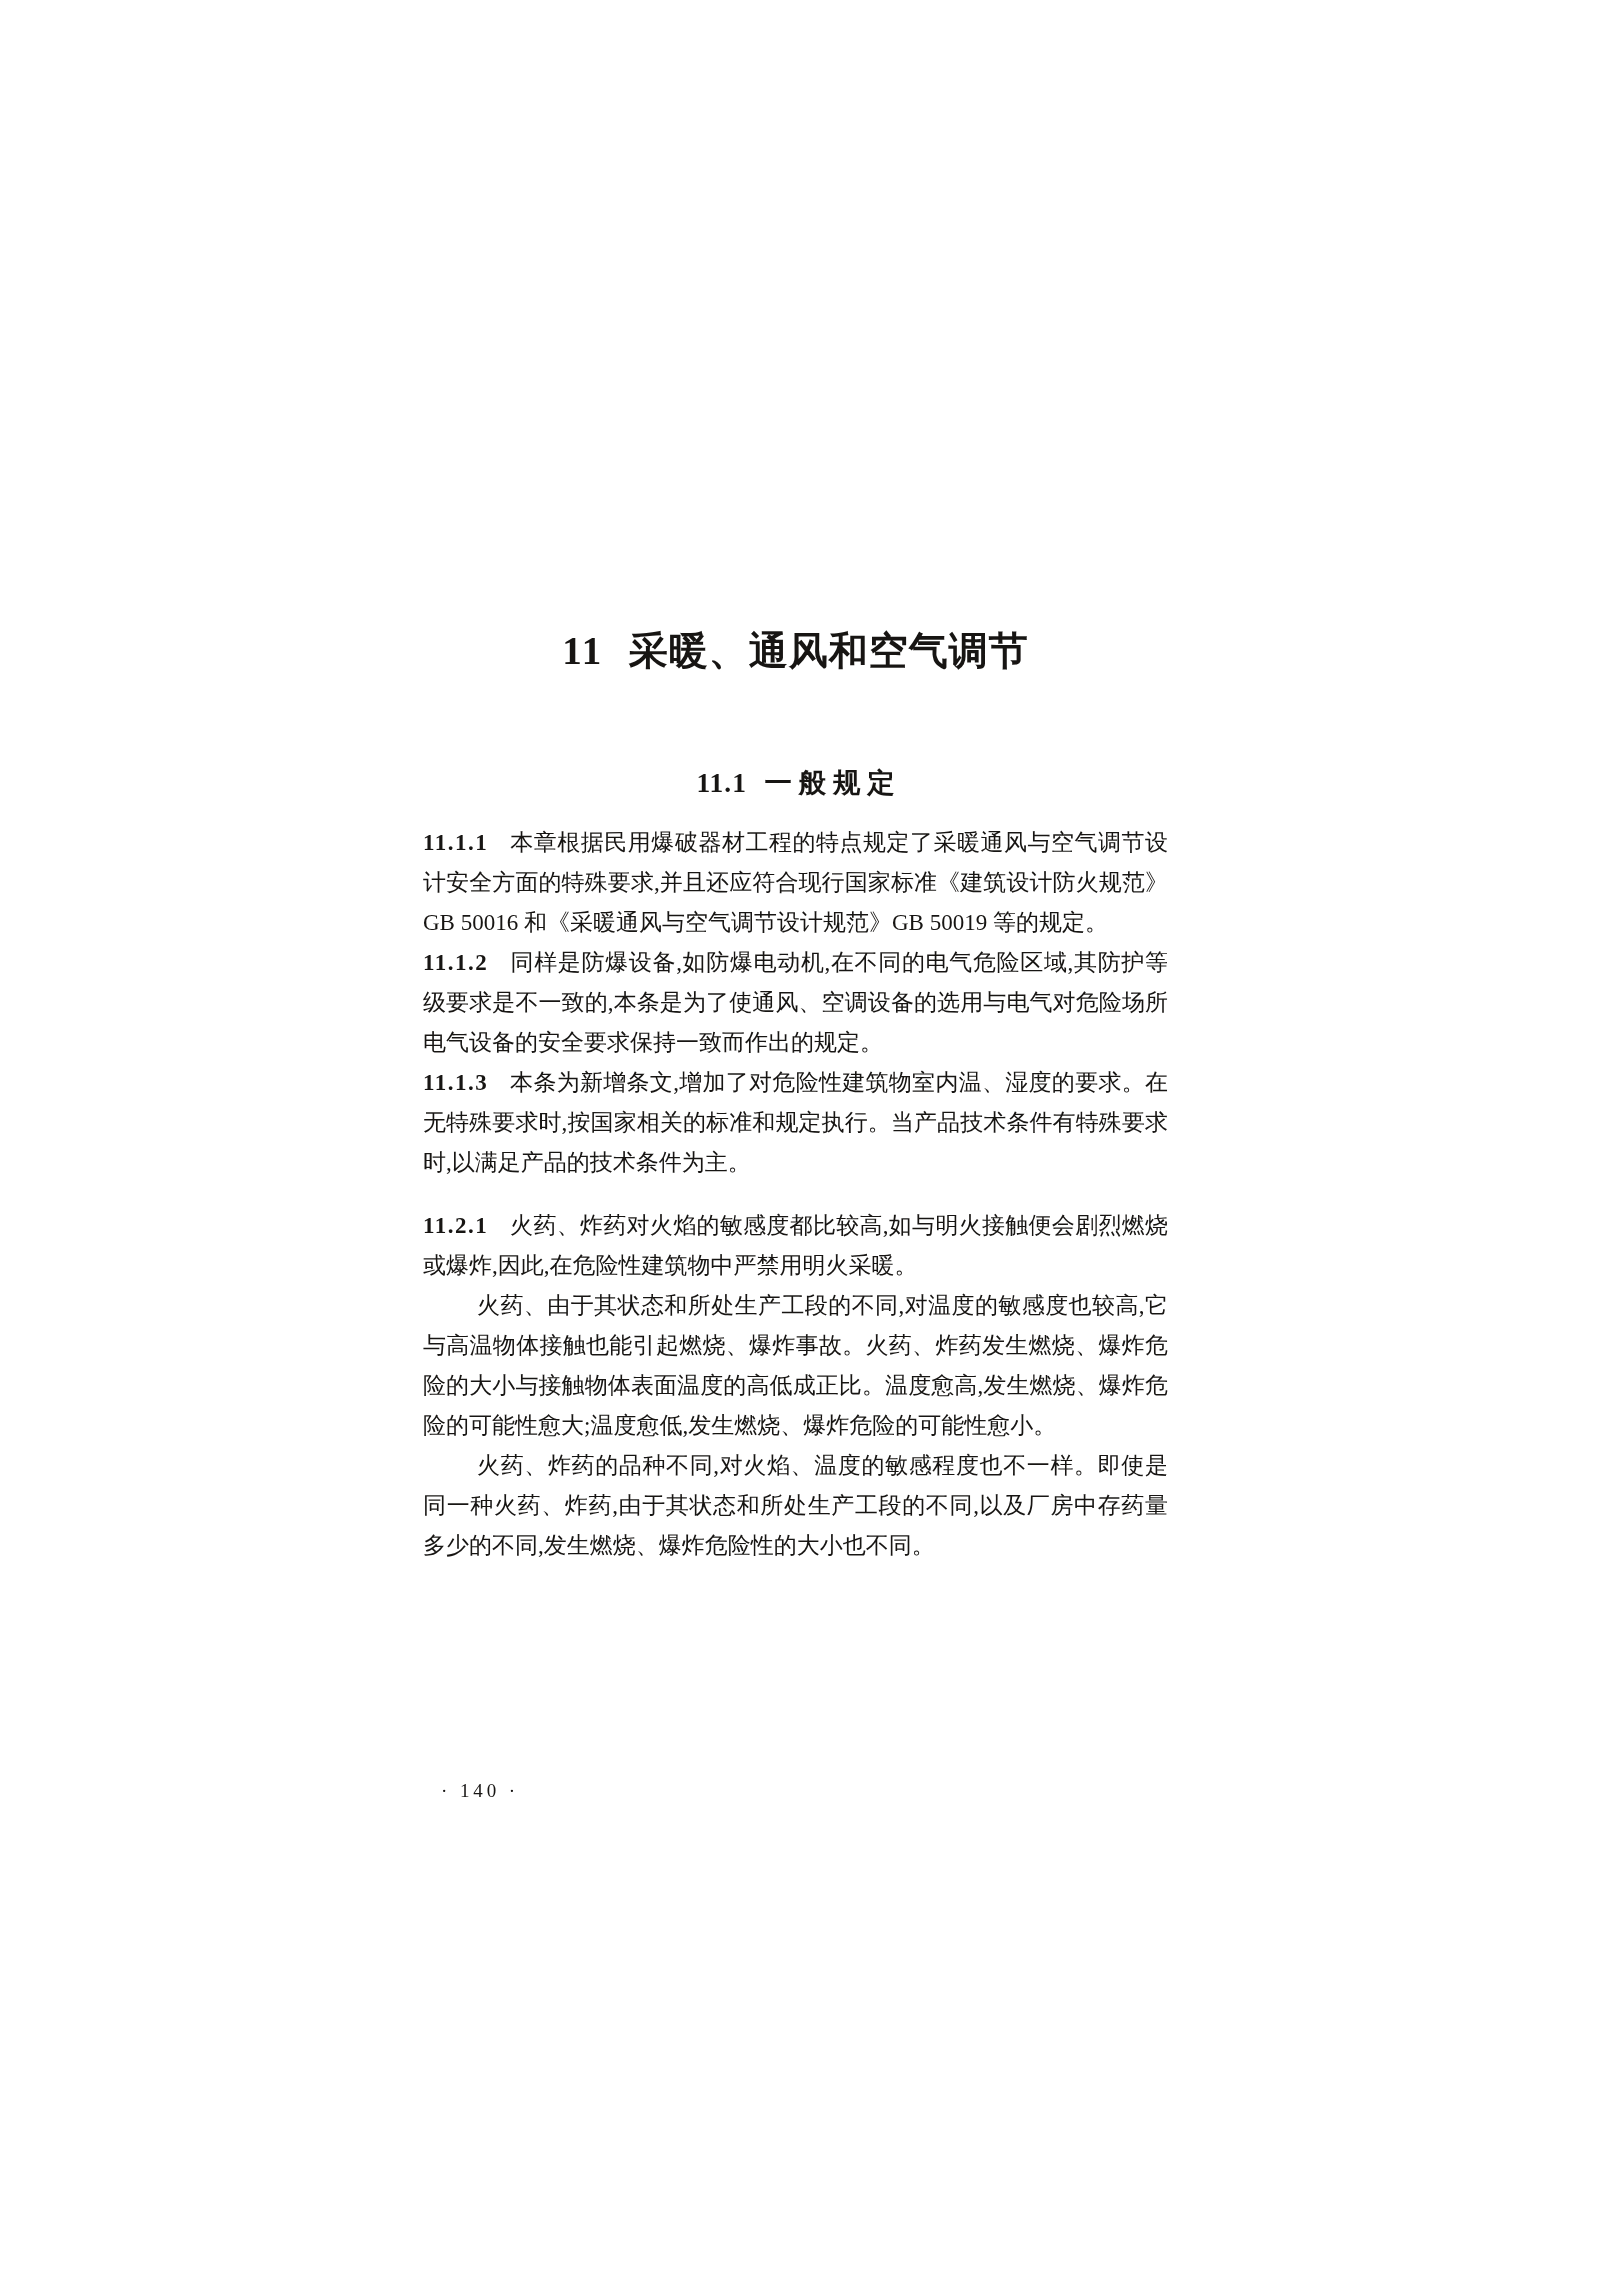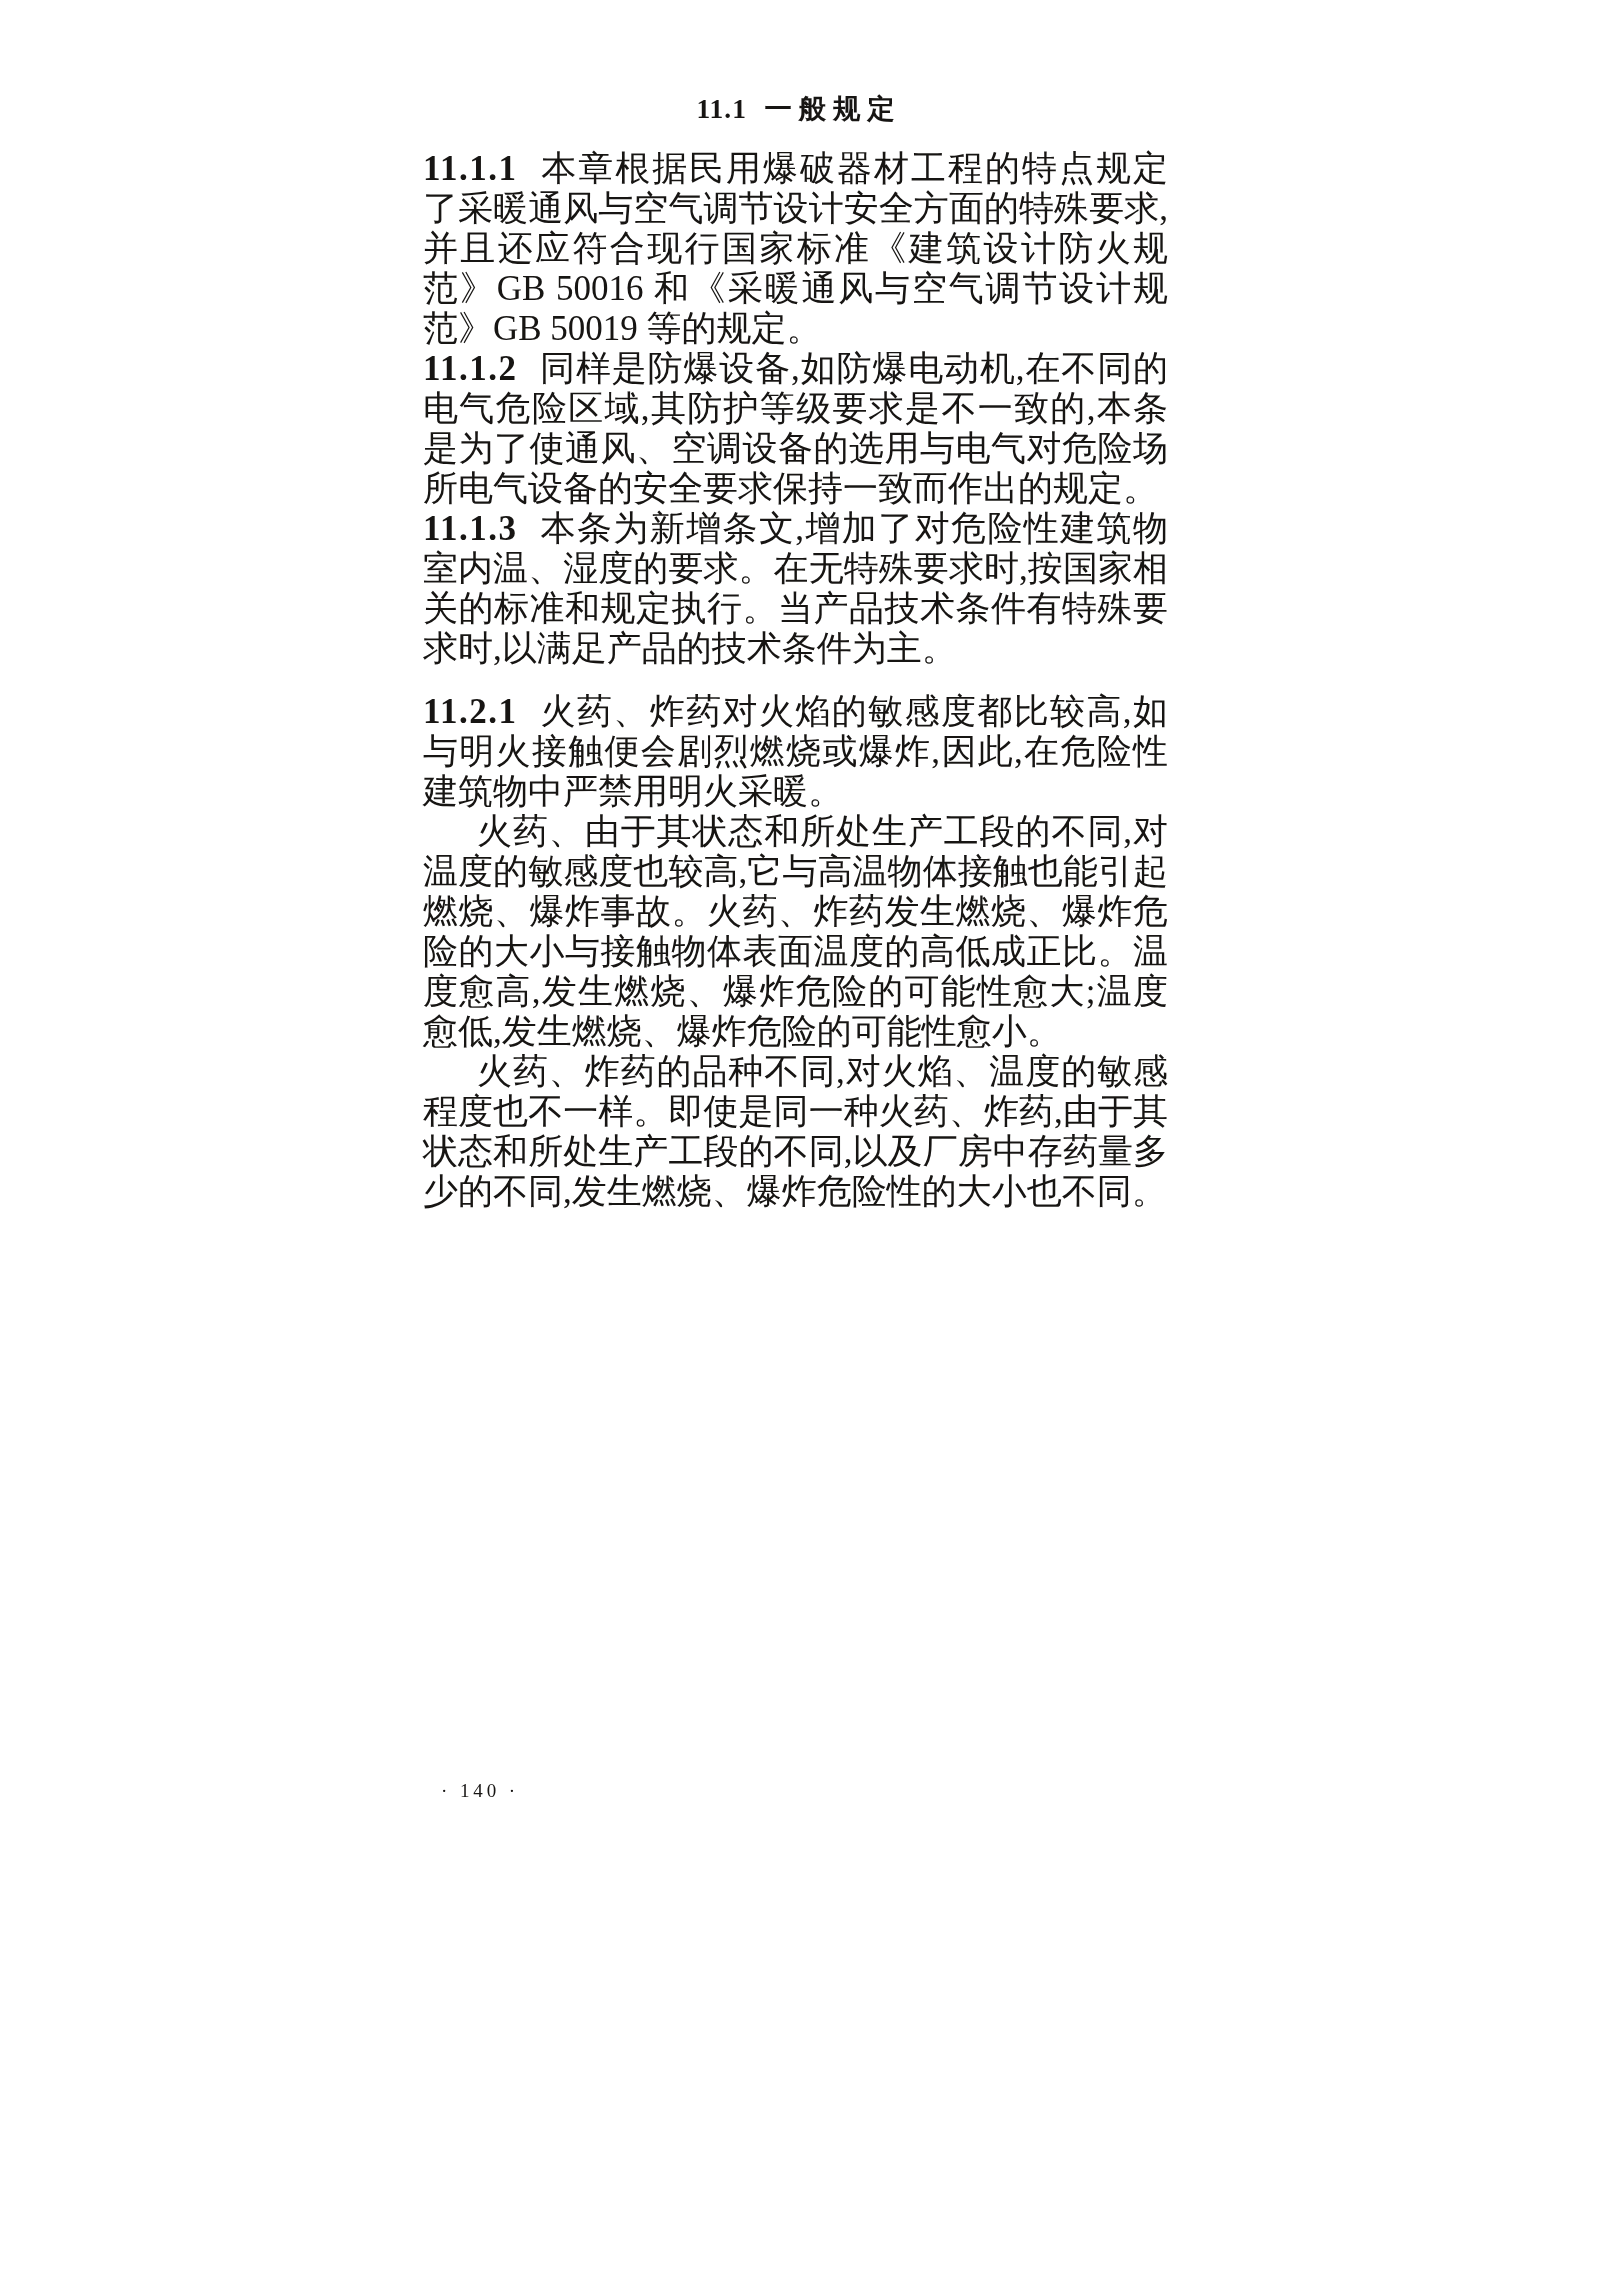--- a/index.html
+++ b/index.html
@@ -44,21 +44,21 @@
     white-space: nowrap;
   }
   .heading-1 { margin-top: 93px; }
   .heading-2 { margin-top: 24.5px; }
   .section-heading .num {
     margin-right: 17.6px;
     letter-spacing: 1px;
   }
   p.body-para {
     margin: 0;
-    font-size: 35px;
+    font-size: 23px;
     line-height: 40px;
     text-align: justify;
     letter-spacing: 0;
   }
   p.first-after-heading { margin-top: 22.5px; }
   p.clause-start-after-heading { margin-top: 23.5px; }
   .clause-num {
     font-weight: bold;
     letter-spacing: 1.5px;
     padding-right: 21.6px;
@@ -74,20 +74,23 @@
     white-space: nowrap;
     font-family: Liberation Serif, serif;
   }
 </style>
 </head>
 <body>
 
 <div class="page">
   <div class="column">
 
+    <h1 class="chapter-title">
+      <span class="num">11</span><span>采暖、通风和空气调节</span>
+    </h1>
 
     <h2 class="section-heading heading-1">
       <span class="num">11.1</span><span>一 般 规 定</span>
     </h2>
 
     <p class="body-para first-after-heading">
       <span class="clause-num">11.1.1</span><span>本章根据民用爆破器材工程的特点规定了采暖通风与空气调节设计安全方面的特殊要求,并且还应符合现行国家标准《建筑设计防火规范》GB 50016 和《采暖通风与空气调节设计规范》GB 50019 等的规定。</span>
     </p>
 
     <p class="body-para">

